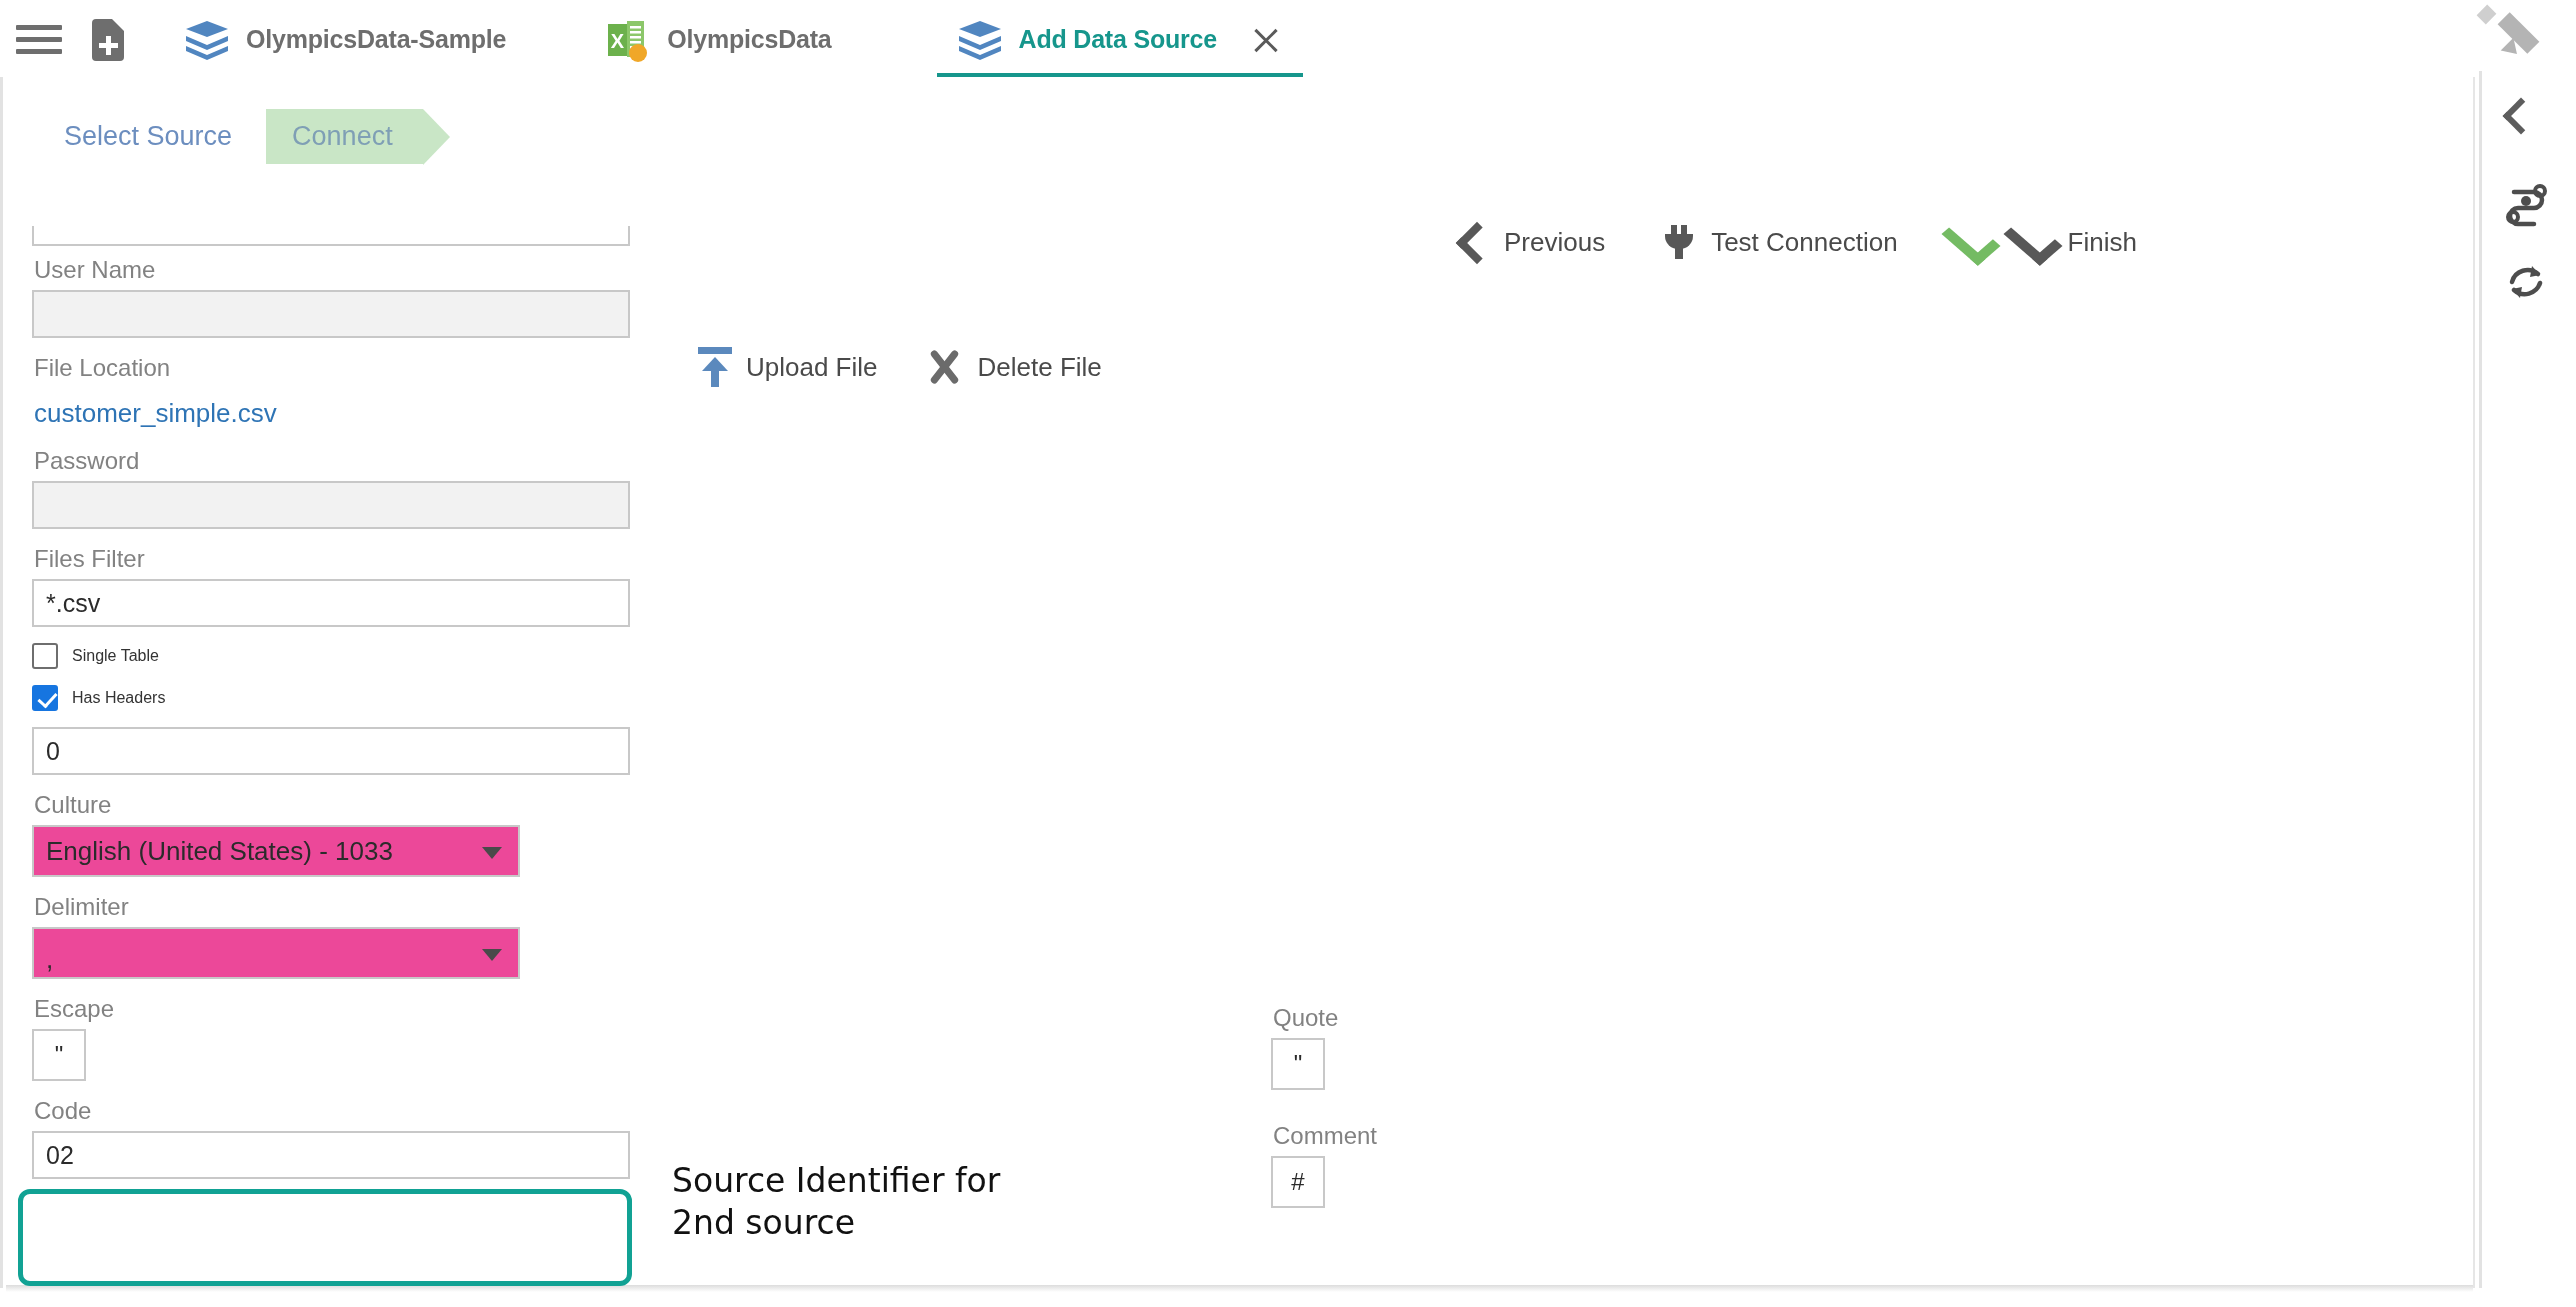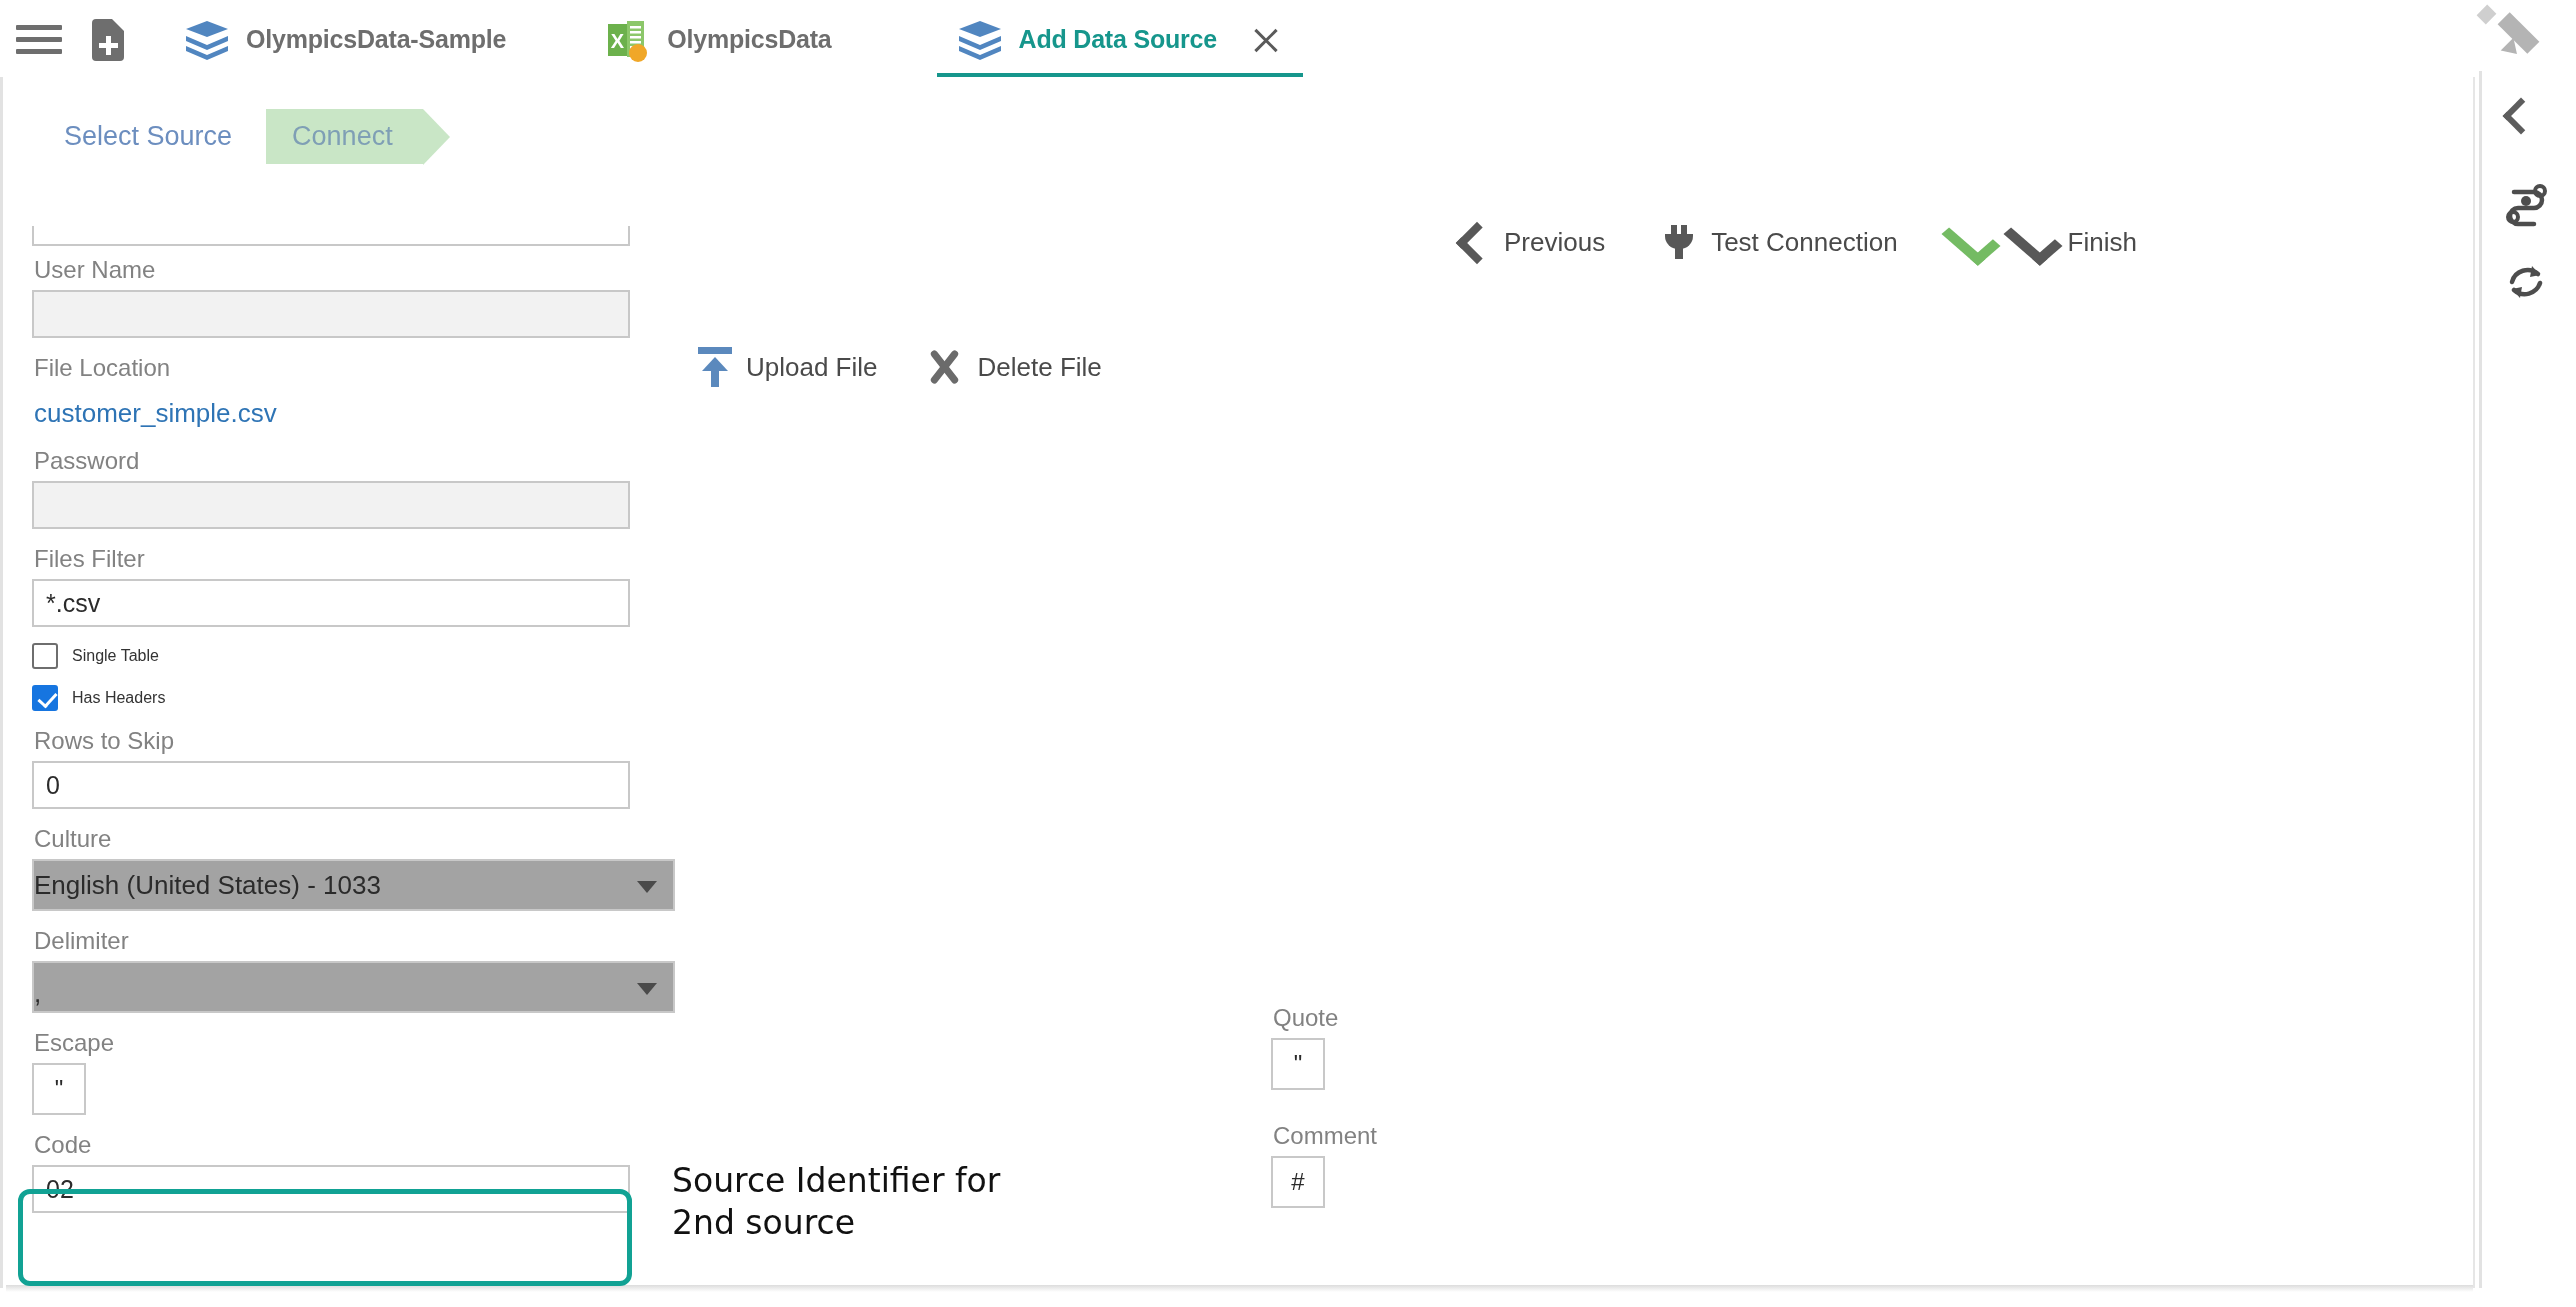--- a/index.html
+++ b/index.html
@@ -116,22 +116,22 @@
     width:598px; height:48px; border:2px solid #c8c8c8; background:#ffffff;
     font-size:25px; color:#2b2b2b; padding:0 12px; display:flex; align-items:center;
   }
   .txtbox.disabled { background:#f2f2f2; }
   .txtbox.small { width:54px; height:52px; justify-content:center; font-size:24px; }
   .row { margin-bottom:16px; }
 
   .linkfile { font-size:26px; color:#2e74b5; margin:10px 0 18px 2px; cursor:pointer; display:inline-block; }
 
   .select {
-    width:643px; height:52px; border:2px solid #c8c8c8; background:#a3a3a3;
-    font-size:26px; color:#2b2b2b; padding:0 0; display:flex; align-items:center;
+    width:488px; height:52px; border:2px solid #c8c8c8; background:#ec4899;
+    font-size:26px; color:#2b2b2b; padding:0 12px; display:flex; align-items:center;
     position:relative; cursor:pointer;
   }
   .select .arrow {
     position:absolute; right:16px; top:20px; width:0; height:0;
     border-left:10px solid transparent; border-right:10px solid transparent;
     border-top:12px solid #4a4a4a;
   }
   .select.lowtext { align-items:flex-end; padding-bottom:2px; }
 
   .cbrow { display:flex; align-items:center; margin-bottom:16px; cursor:pointer; }
@@ -355,21 +355,20 @@
     <span class="cbox"></span>
     <span class="cblabel">Single Table</span>
   </div>
 
   <div class="cbrow">
     <span class="cbox on"></span>
     <span class="cblabel">Has Headers</span>
   </div>
 
   <div class="row">
-    <div class="fld-label">Rows to Skip</div>
     <div class="txtbox">0</div>
   </div>
 
   <div class="row">
     <div class="fld-label">Culture</div>
     <div class="select">
       <span>English (United States) - 1033</span>
       <span class="arrow"></span>
     </div>
   </div>

